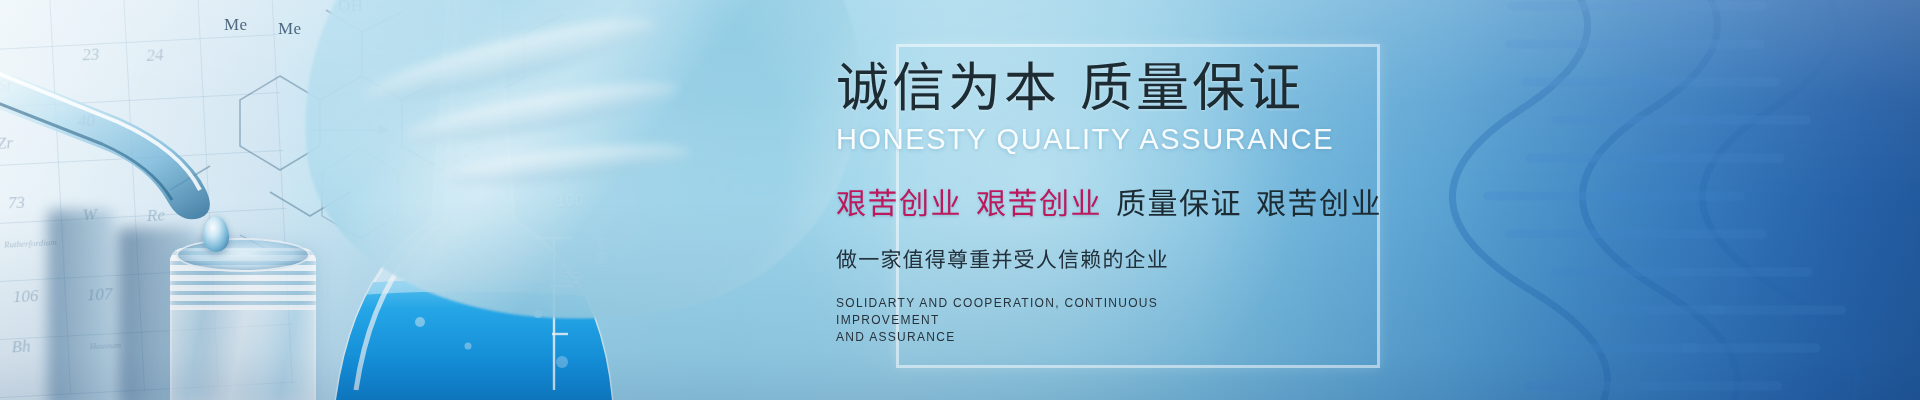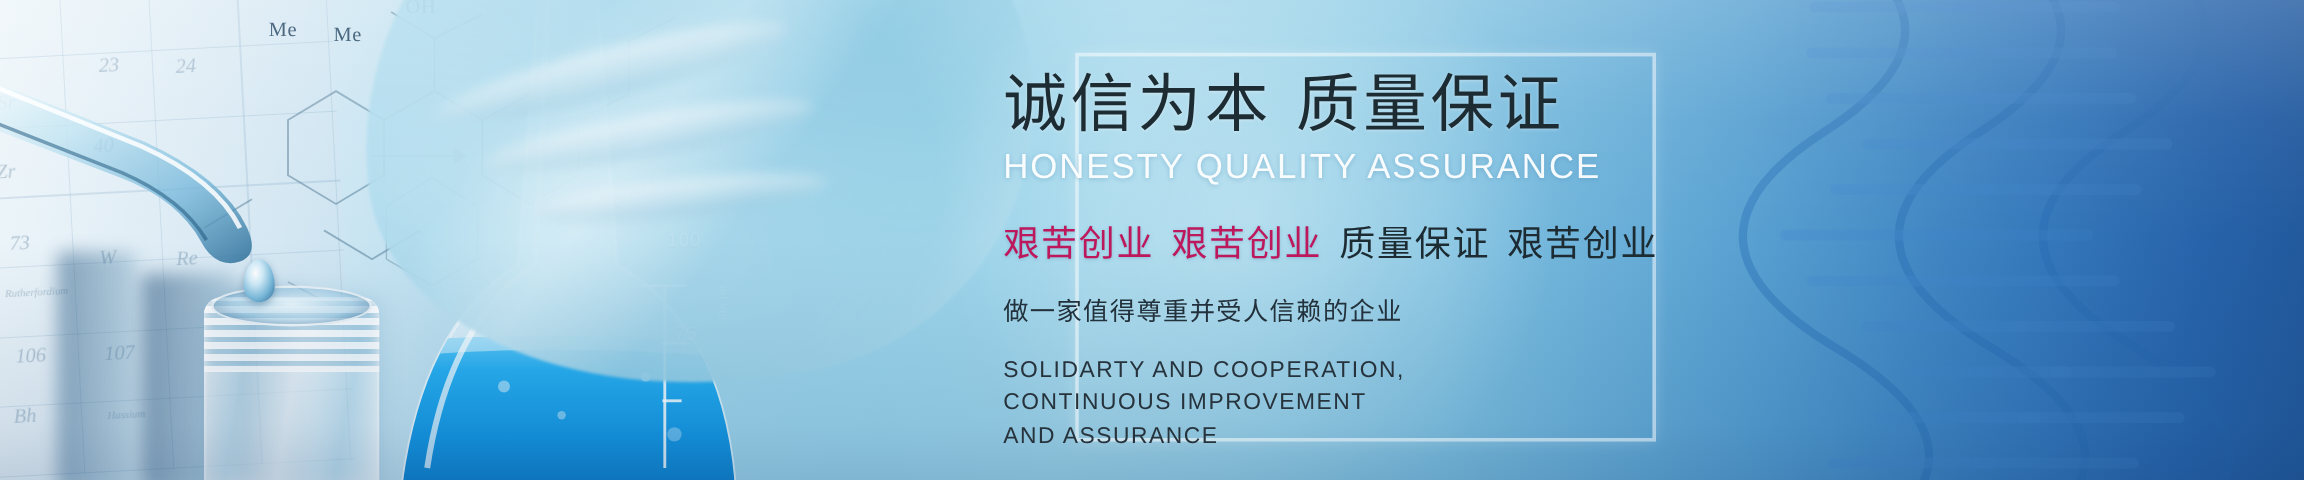--- a/index.html
+++ b/index.html
@@ -244,21 +244,21 @@
   .subline{
     margin-top:21px;
     font-size:21px;
     letter-spacing:1.2px;
     color:#22313b;
     white-space:nowrap;
   }
 
   .tagline-en{
     margin-top:22px;
-    font-size:19px;
+    font-size:12px;
     letter-spacing:1.3px;
     line-height:1.45;
     color:#27333c;
     max-width:430px;
   }
 </style>
 </head>
 <body>
 
 <div id="banner">

